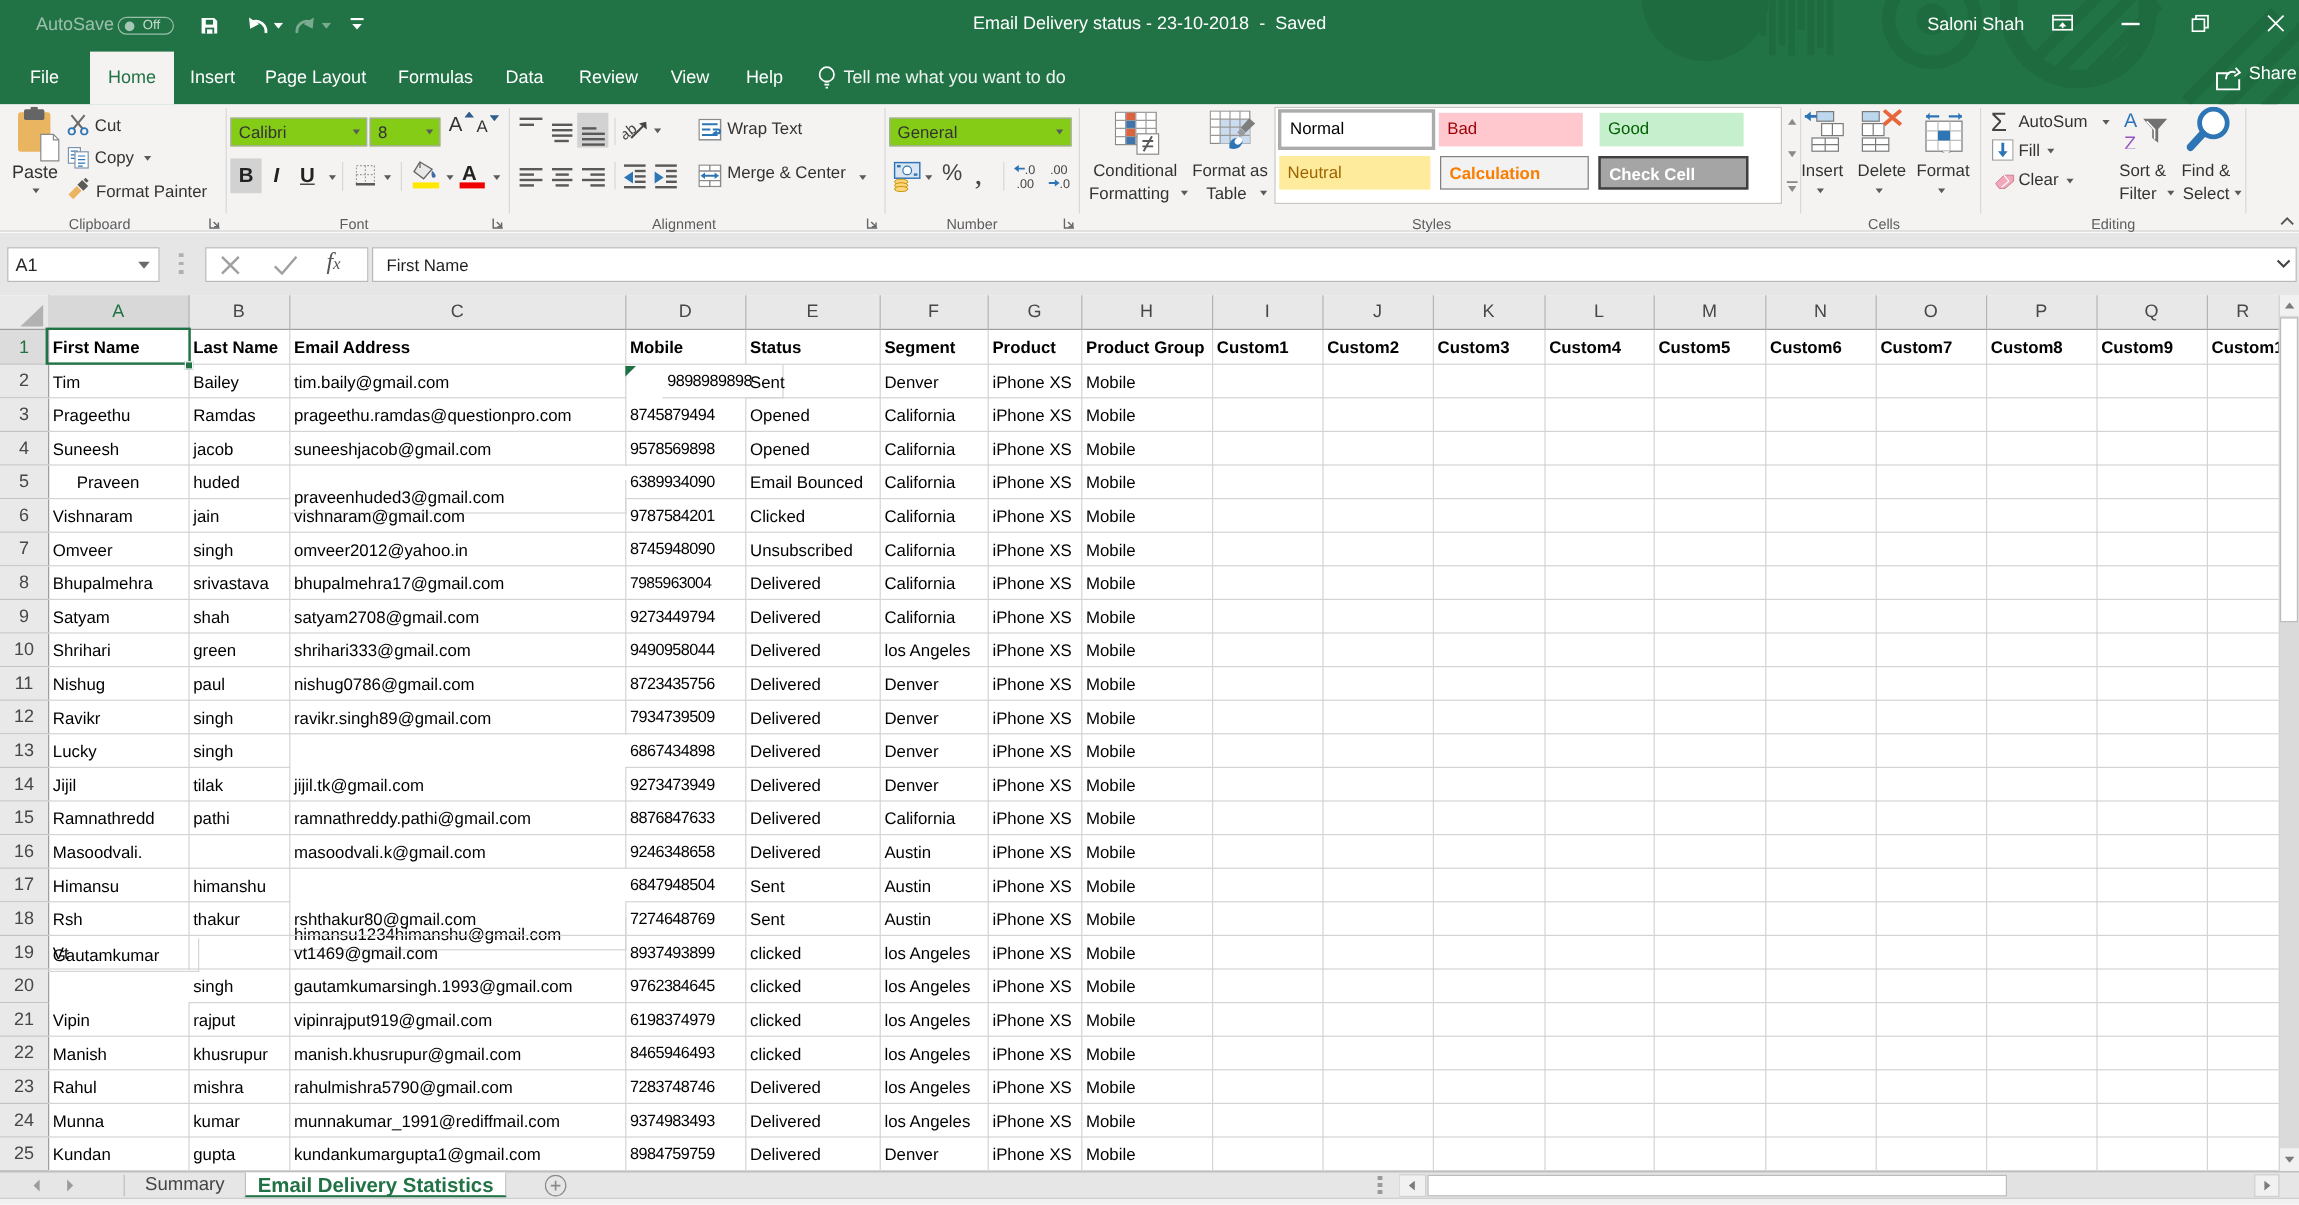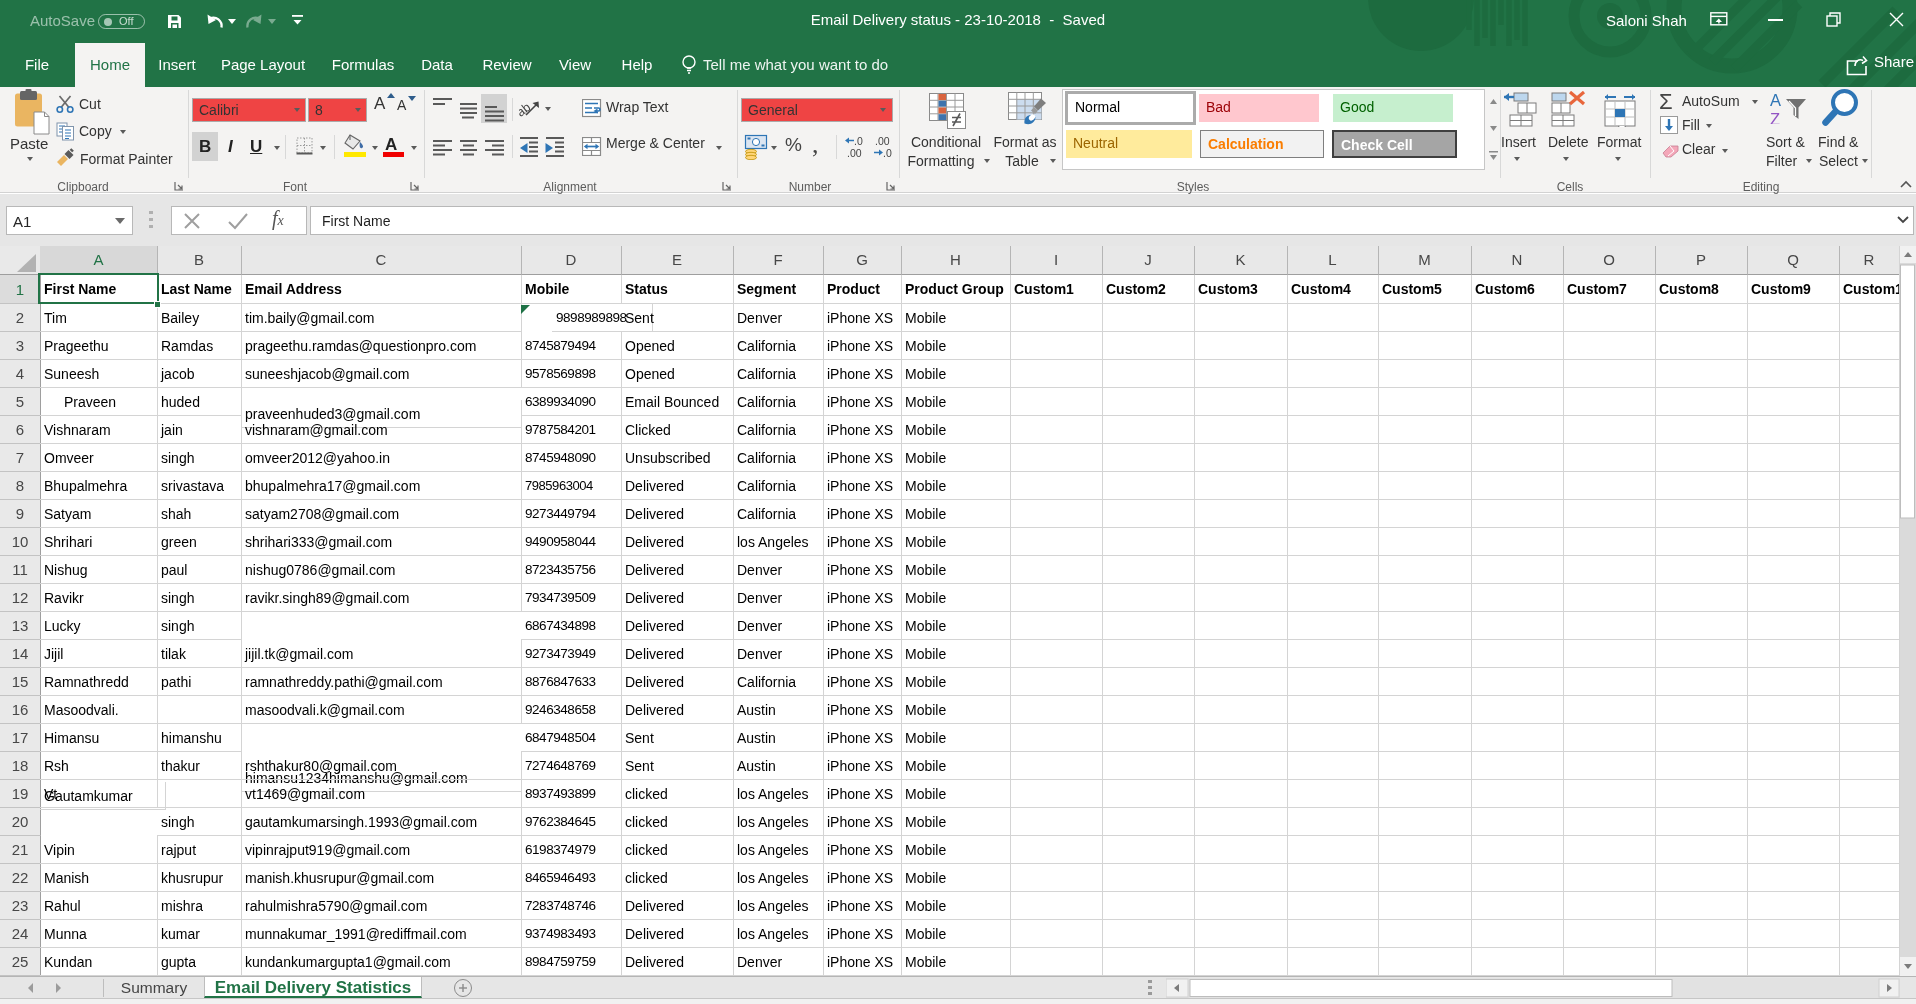--- a/index.html
+++ b/index.html
@@ -11,21 +11,21 @@
 #title { position:absolute; top:11px; left:0; width:1916px; text-align:center; color:#fff; font-size:15px; }
 #user { position:absolute; left:1606px; top:12px; color:#fff; font-size:15px; }
 #tabstrip { position:absolute; left:0; top:43px; width:1916px; height:44px; }
 .rtab { position:absolute; top:0; height:44px; line-height:44px; color:#fff; font-size:15px; text-align:center; white-space:nowrap; }
 #hometab { position:absolute; left:75px; top:0; width:70px; height:44px; background:#f4f3f2; color:#217346; line-height:44px; text-align:center; font-size:15px; }
 #ribbon { position:absolute; left:0; top:87px; width:1916px; height:106px; background:#f4f3f2; border-bottom:1px solid #d2d2d2; }
 .gsep { position:absolute; top:3px; width:1px; height:88px; background:#d8d8d8; }
 .glabel { position:absolute; top:93px; font-size:12px; color:#5c5c5c; text-align:center; }
 .launcher { position:absolute; }
 .rbtn-txt { position:absolute; font-size:14px; color:#333; white-space:nowrap; }
-.combo { position:absolute; background:#ef4444; border:1px solid #ababab; font-size:14px; color:#333; }
+.combo { position:absolute; background:#84cc16; border:1px solid #ababab; font-size:14px; color:#333; }
 .caret { position:absolute; width:0; height:0; border-left:3.5px solid transparent; border-right:3.5px solid transparent; border-top:4px solid #5a5a5a; }
 .toggled { background:#d2d2d2; }
 #fbar { position:absolute; left:0; top:194px; width:1916px; height:52px; background:#e6e6e6; }
 .fbox { position:absolute; top:12px; height:29px; background:#fff; border:1px solid #b8b8b8; }
 #grid { position:absolute; left:0; top:246px; width:1916px; height:758px; background:#fff; }
 .ch { position:absolute; top:0; height:29px; line-height:28px; text-align:center; font-size:15px; border-right:1px solid #b5b5b5; border-bottom:1px solid #9e9e9e; }
 .rh { position:absolute; left:0; width:41px; background:#e9e9e9; border-bottom:1px solid #c3c3c3; border-right:1px solid #9e9e9e; text-align:center; font-size:15px; }
 .cell { position:absolute; font-size:14px; color:#000; white-space:nowrap; overflow:hidden; padding-left:4px; border-right:1px solid #d4d4d4; border-bottom:1px solid #d4d4d4; }
 .hdr { font-weight:bold; }
 #tabbar { position:absolute; left:0; top:730px; width:1916px; height:22px; background:#e6e6e6; border-top:1px solid #b5b5b5; font-size:14px; }

